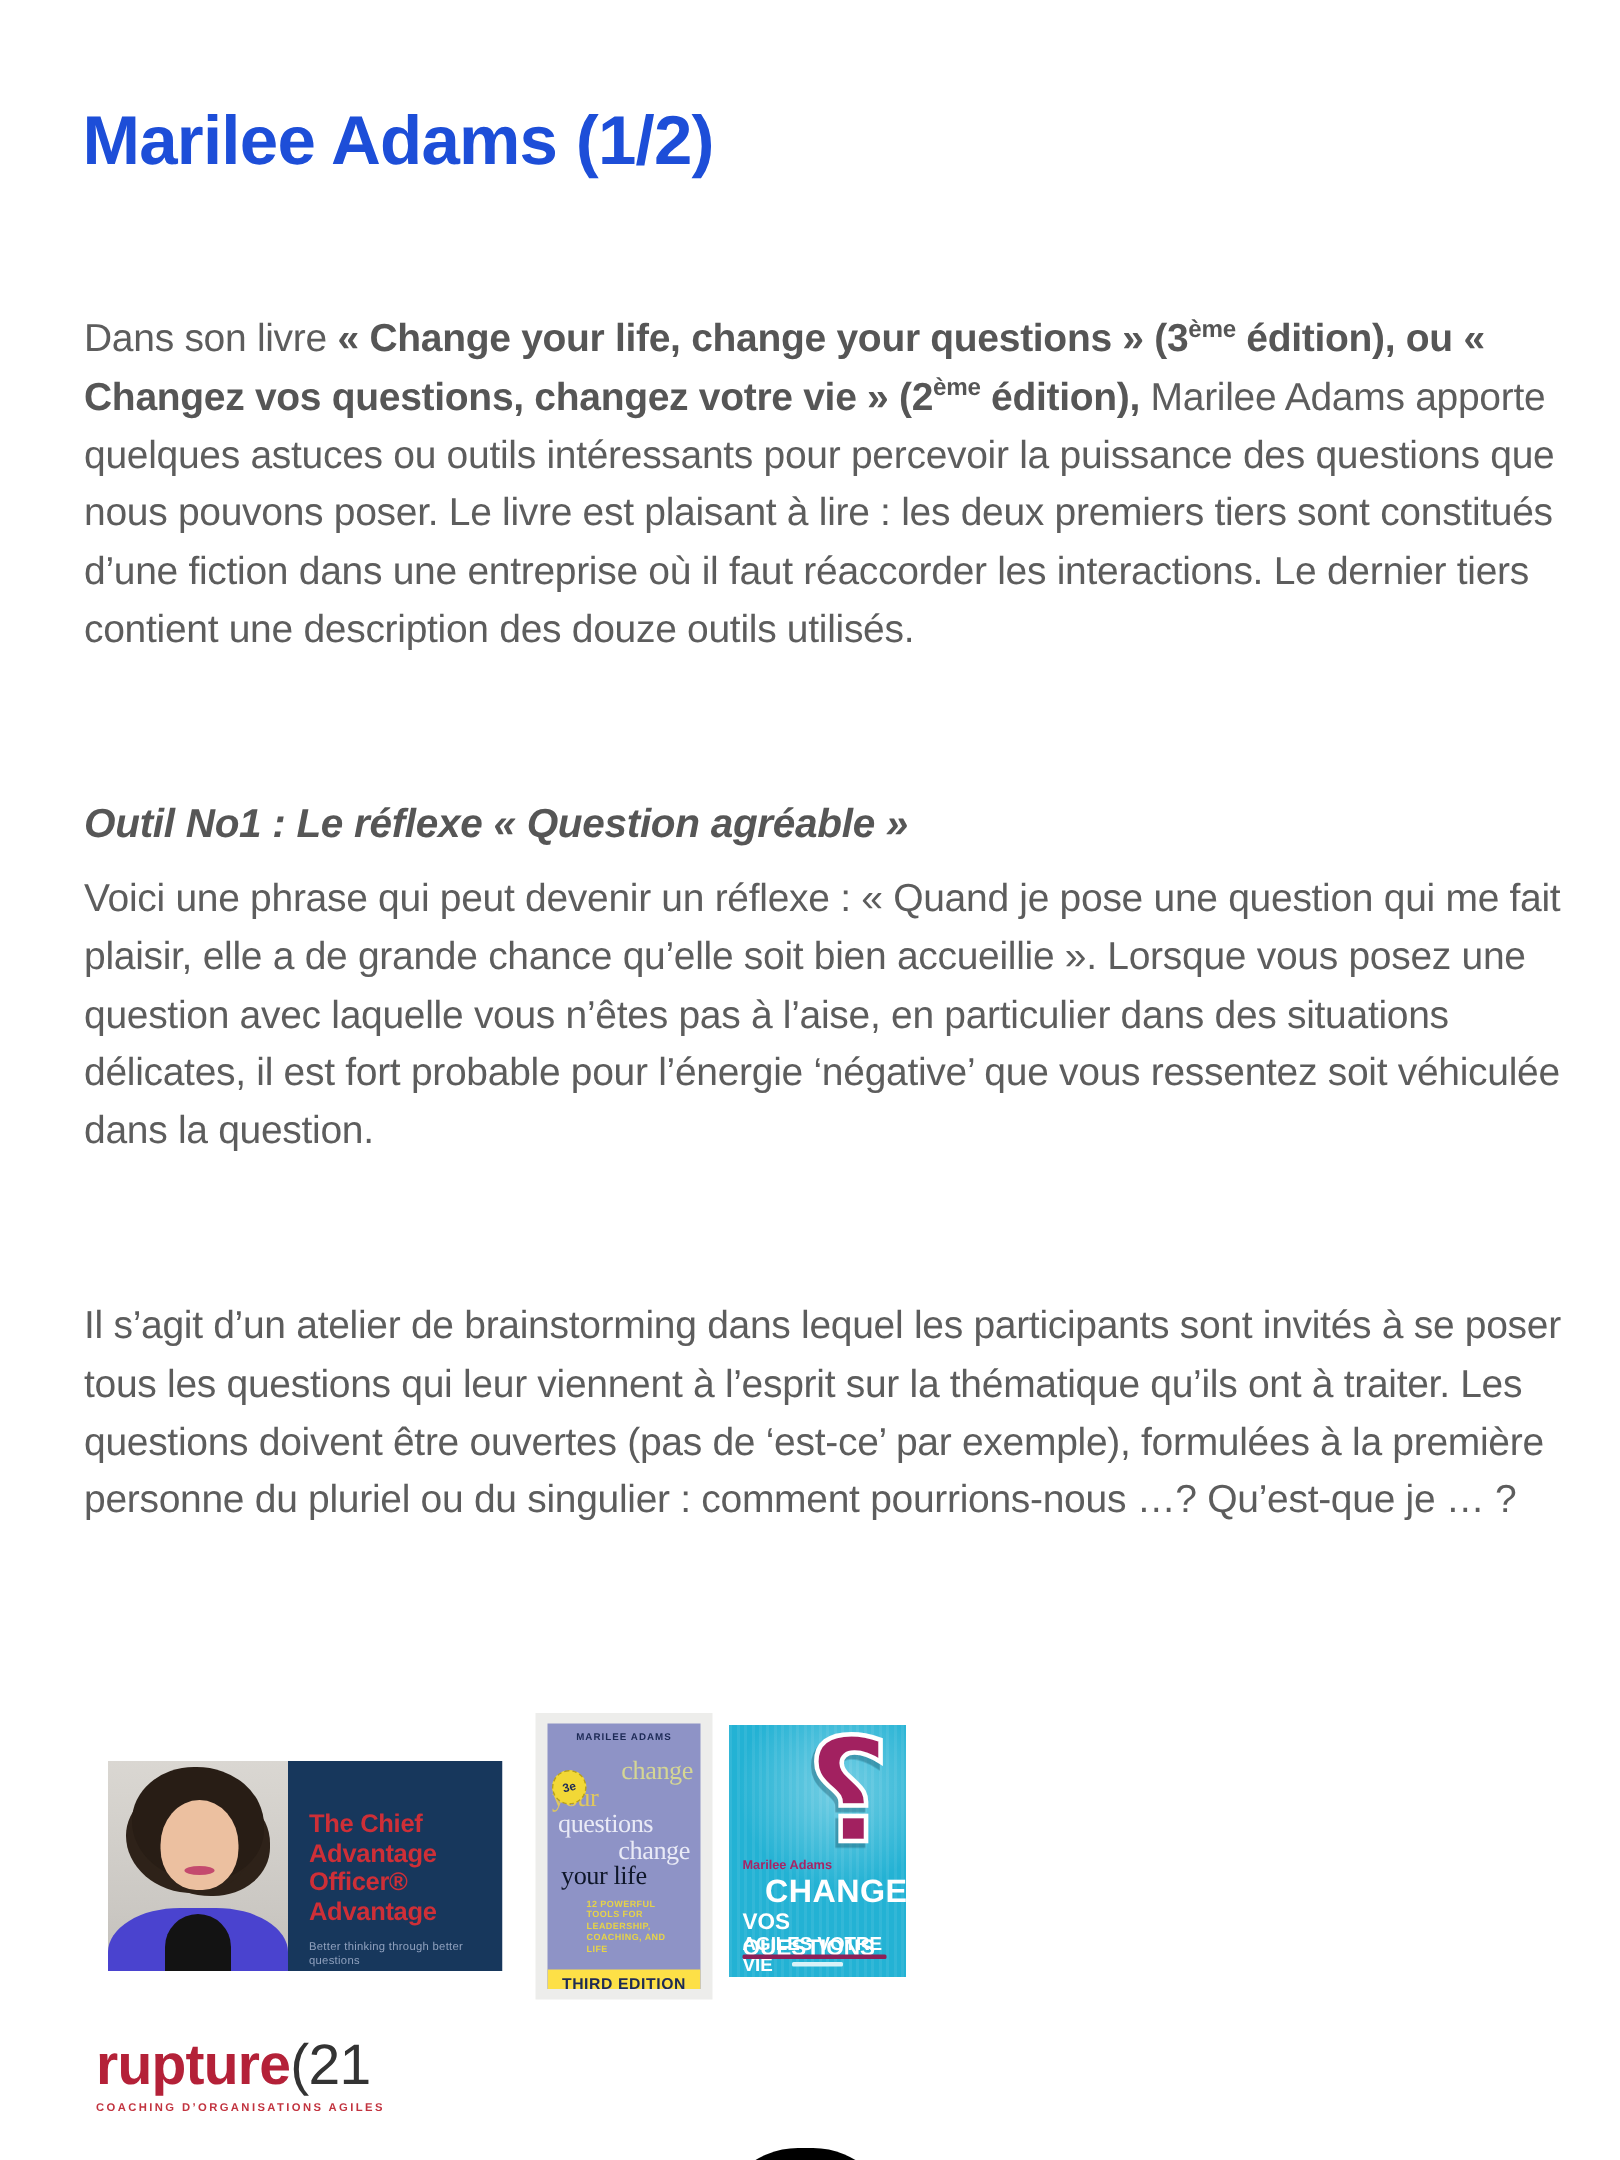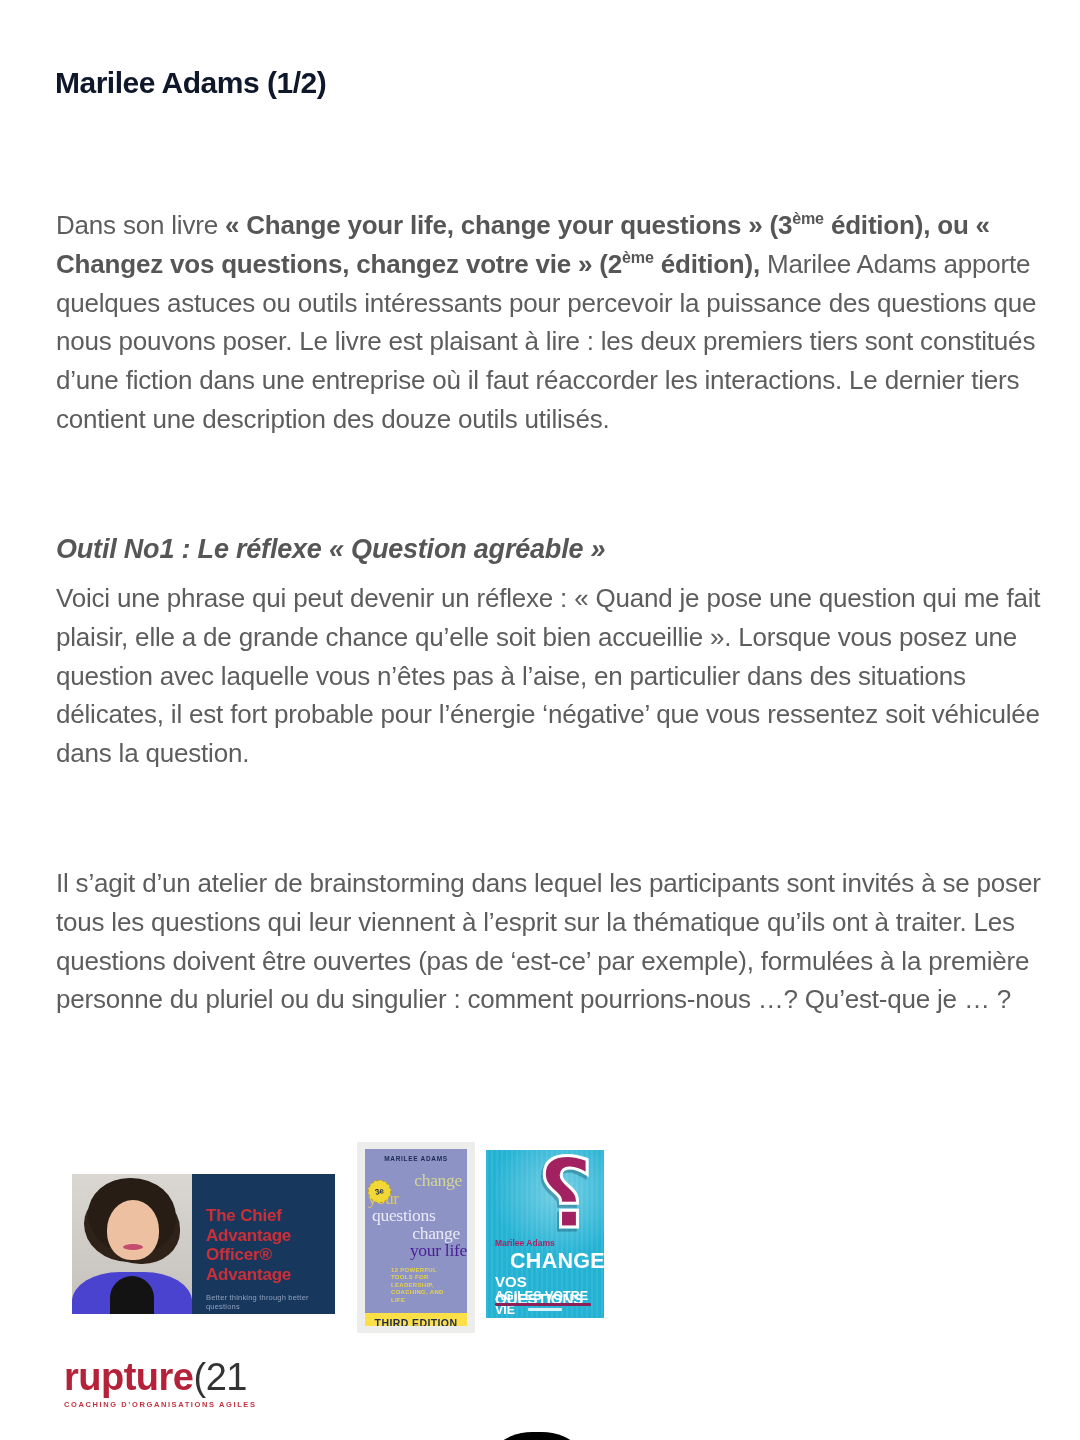--- a/index.html
+++ b/index.html
@@ -9,23 +9,23 @@
     width: 1080px;
     height: 1440px;
     background: #ffffff;
     font-family: "Liberation Sans", sans-serif;
     overflow: hidden;
     margin: 0 auto;
   }
   .page-title {
     position: absolute;
     left: 55px; top: 66px;
-    font-size: 30px;
+    font-size: 46px;
     font-weight: 700;
-    color: #0f172a;
+    color: #1d4ed8;
     letter-spacing: -0.5px;
   }
   .bodytext {
     position: absolute;
     left: 56px;
     width: 990px;
     font-size: 26px;
     line-height: 38.8px;
     letter-spacing: -0.2px;
     color: #5d5d5d;
@@ -105,21 +105,21 @@
     color: #1d2a56; font-size: 8px; font-weight: 700;
     display: flex; align-items: center; justify-content: center;
     transform: rotate(-14deg);
   }
   .cyq-title { font-family: "Liberation Serif", serif; margin-top: 7px; }
   .cyq-line { line-height: 17.5px; font-size: 17.5px; letter-spacing: -0.3px; }
   .cyq-l1 { text-align: right; padding-right: 5px; color: #d5d693; }
   .cyq-l2 { text-align: left; padding-left: 3px; color: #e0c85e; }
   .cyq-l3 { text-align: left; padding-left: 7px; color: #e9eaf6; }
   .cyq-l4 { text-align: right; padding-right: 7px; color: #e9eaf6; }
-  .cyq-l5 { text-align: right; padding-left: 9px; color: #4c1d95; }
+  .cyq-l5 { text-align: left; padding-left: 9px; color: #0f172a; }
   .cyq-tagline {
     margin: 7px 0 0 26px; width: 66px;
     color: #e6d348; font-size: 6px; font-weight: 700; line-height: 7.5px;
     letter-spacing: 0.3px;
   }
   .cyq-microbot { width: 74px; height: 2.5px; background: #4d537f; margin: 9px auto 0; border-radius: 1px; }
   .cyq-edition {
     margin-top: auto; height: 21px; background: #fde047;
     color: #1d2a56; font-weight: 700; font-size: 10.5px; letter-spacing: 0.4px;
     text-align: center; line-height: 21px;

